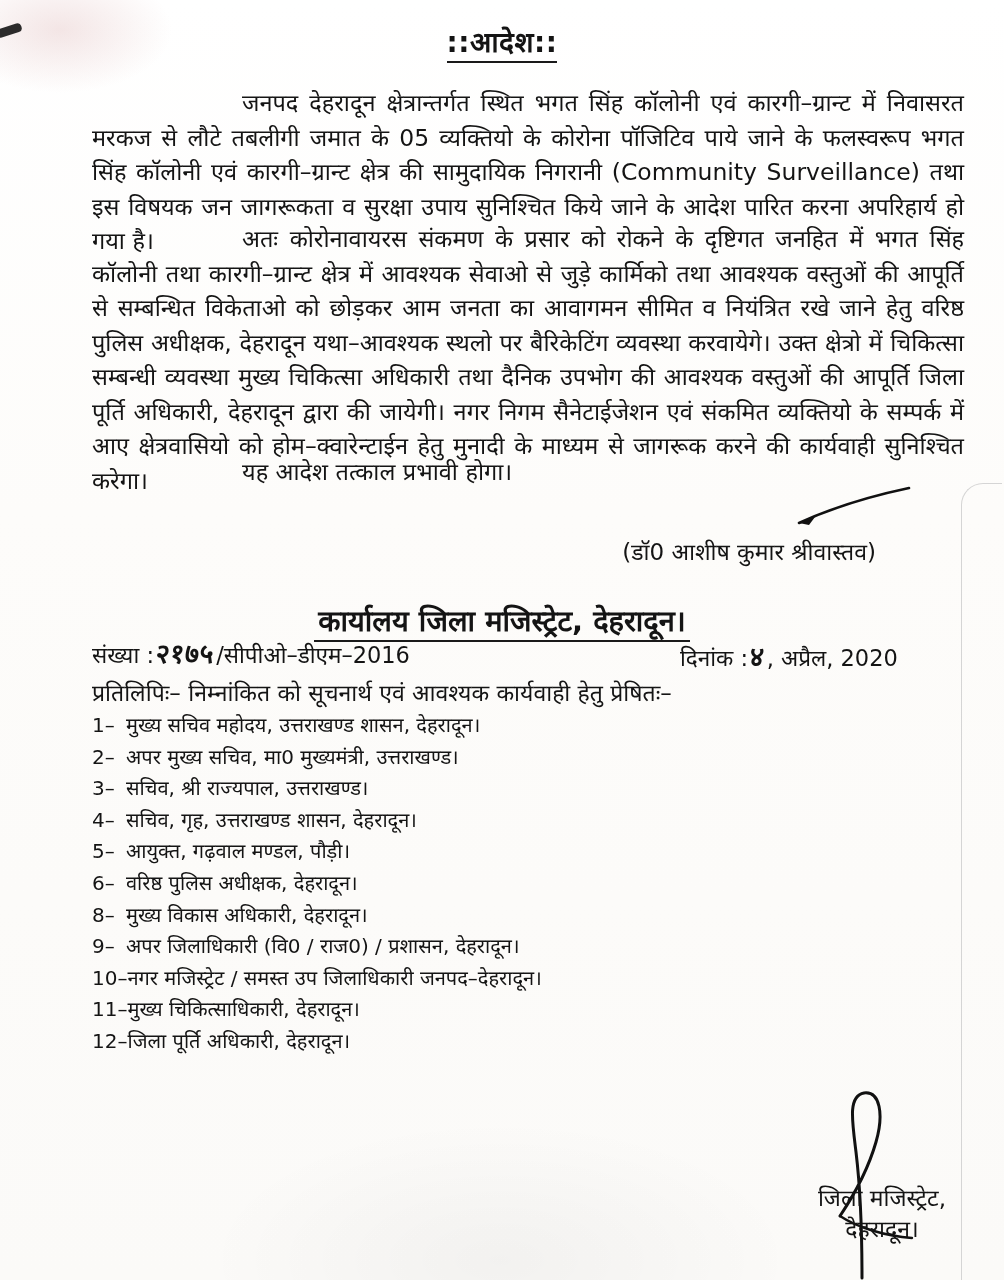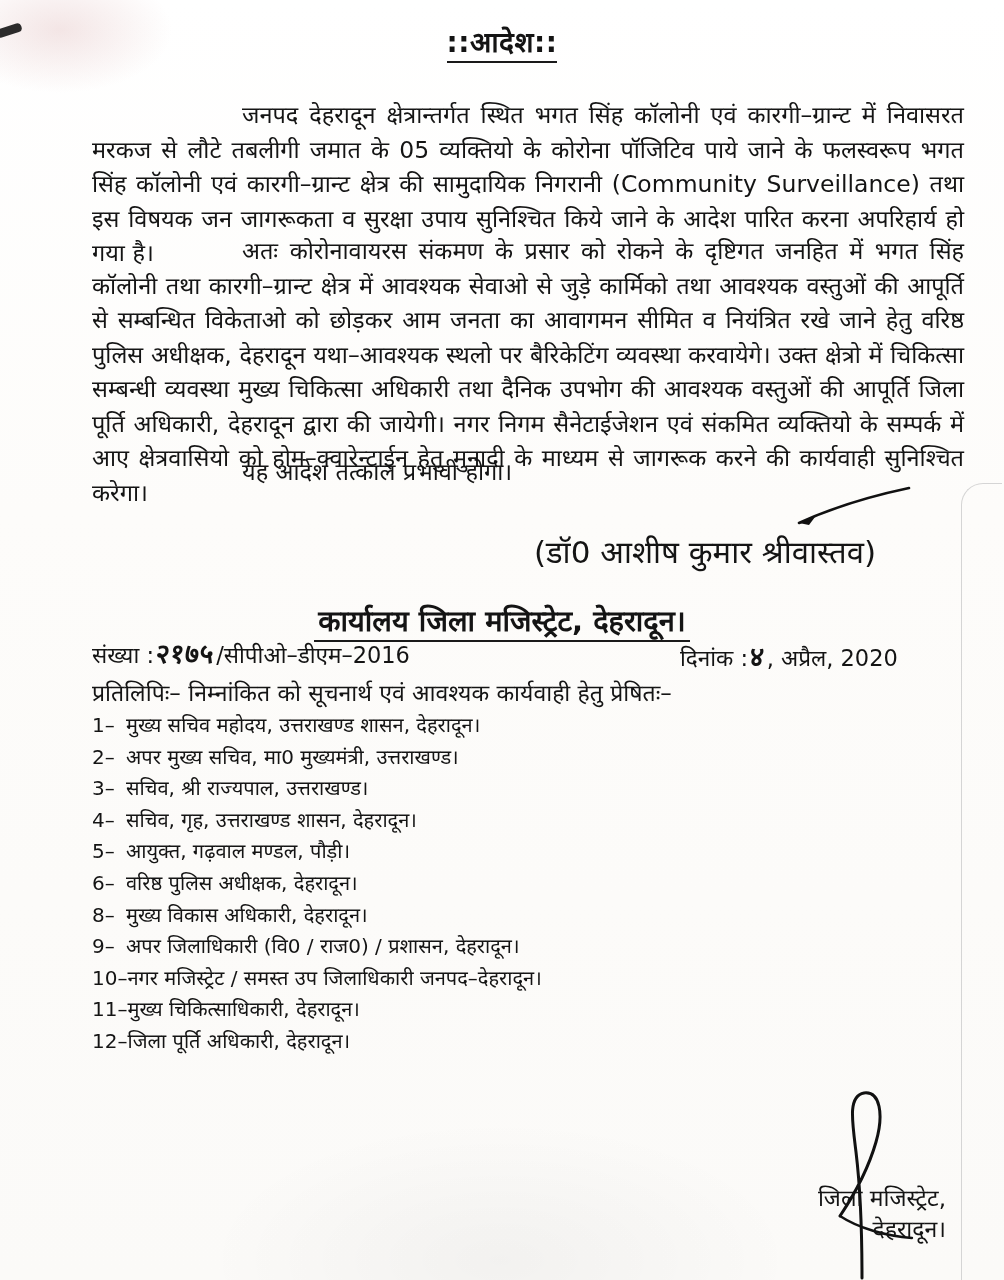--- a/index.html
+++ b/index.html
@@ -75,38 +75,38 @@
   .body-block {
     position: absolute;
     left: 92px;
     width: 872px;
     font-size: 23.5px;
     line-height: 34.5px;
     text-align: justify;
     text-justify: inter-word;
   }
   .body-block p {
-    margin: 16px 0 2px 0;
+    margin: 4px 0 2px 0;
     text-indent: 150px;
   }
   .para-effective {
     position: absolute;
     left: 92px;
     top: 455px;
     width: 872px;
     font-size: 23.5px;
     line-height: 34px;
     text-indent: 150px;
   }
 
   .sign-top {
     position: absolute;
     right: 128px;
     top: 537px;
-    font-size: 31px;
+    font-size: 23px;
     line-height: 31px;
     white-space: nowrap;
   }
   .sign-stroke-top {
     position: absolute;
     left: 795px;
     top: 487px;
     width: 120px;
     height: 40px;
     overflow: visible;
@@ -169,21 +169,21 @@
   }
   .recipients li .num {
     display: inline-block;
     min-width: 34px;
   }
 
   .sign-bottom {
     position: absolute;
     right: 58px;
     top: 1183px;
-    text-align: right;
+    text-align: center;
     font-size: 23px;
     line-height: 31px;
     white-space: nowrap;
   }
   .sign-stroke-bottom {
     position: absolute;
     left: 800px;
     top: 1090px;
     width: 140px;
     height: 190px;

